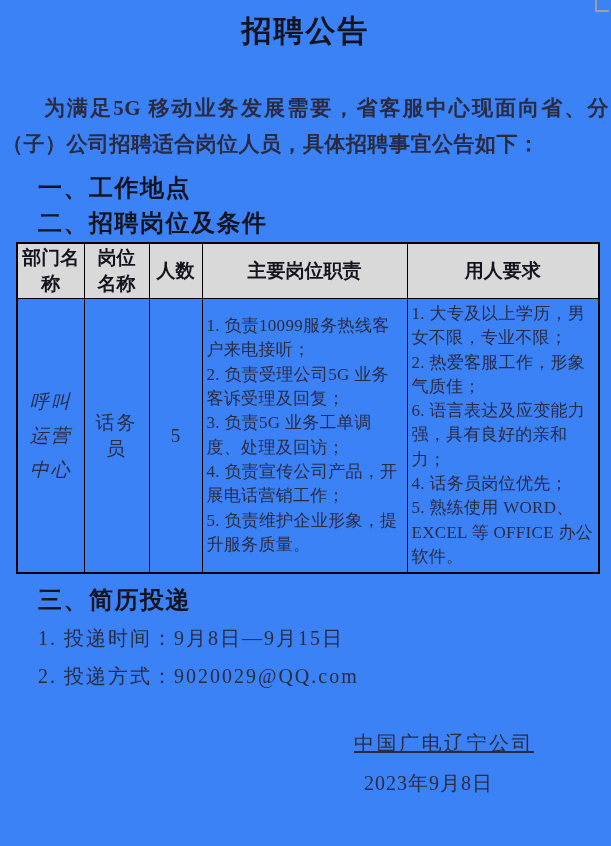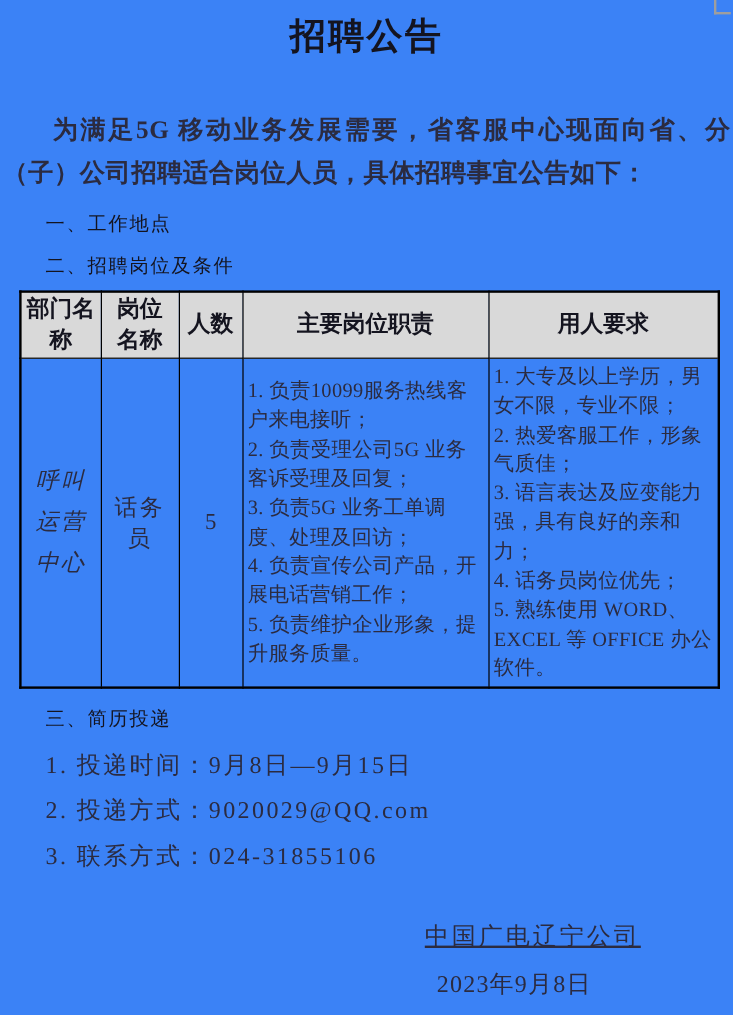--- a/index.html
+++ b/index.html
@@ -37,22 +37,22 @@
     font-size: 21px;
     line-height: 36px;
     text-indent: 2em;
     text-align: justify;
     letter-spacing: 0.5px;
     margin: 38px -14px 0 -14px;
     font-weight: bold;
   }
   .sec-heading {
     font-family: "Liberation Sans", sans-serif;
-    font-weight: normal;
-    font-size: 16px;
+    font-weight: bold;
+    font-size: 24px;
     line-height: 27px;
     color: #14141f;
     letter-spacing: 1.5px;
     margin: 12px 0 0 22px;
   }
   .plain-line {
     font-size: 20px;
     line-height: 28px;
     letter-spacing: 2.5px;
     margin: 8px 0 0 2px;
@@ -169,30 +169,29 @@
         <td class="list-cell">
           <div>1. 负责10099服务热线客户来电接听；</div>
           <div>2. 负责受理公司5G 业务客诉受理及回复；</div>
           <div>3. 负责5G 业务工单调度、处理及回访；</div>
           <div>4. 负责宣传公司产品，开展电话营销工作；</div>
           <div>5. 负责维护企业形象，提升服务质量。</div>
         </td>
         <td class="list-cell">
           <div>1. 大专及以上学历，男女不限，专业不限；</div>
           <div>2. 热爱客服工作，形象气质佳；</div>
-          <div>3. 语言表达及应变能力强，具有良好的亲和力；</div>
+          <div>6. 语言表达及应变能力强，具有良好的亲和力；</div>
           <div>4. 话务员岗位优先；</div>
           <div>5. 熟练使用 WORD、EXCEL 等 OFFICE 办公软件。</div>
         </td>
       </tr>
     </tbody>
   </table>
 
   <div class="sec-heading">三、简历投递</div>
 
   <div class="s3-item">1. 投递时间：9月8日—9月15日</div>
   <div class="s3-item">2. 投递方式：9020029@QQ.com</div>
-  <div class="s3-item">3. 联系方式：024-31855106</div>
 
   <div class="sig-company">中国广电辽宁公司</div>
   <div class="sig-date">2023年9月8日</div>
 
 </div>
 
 </body></html>

